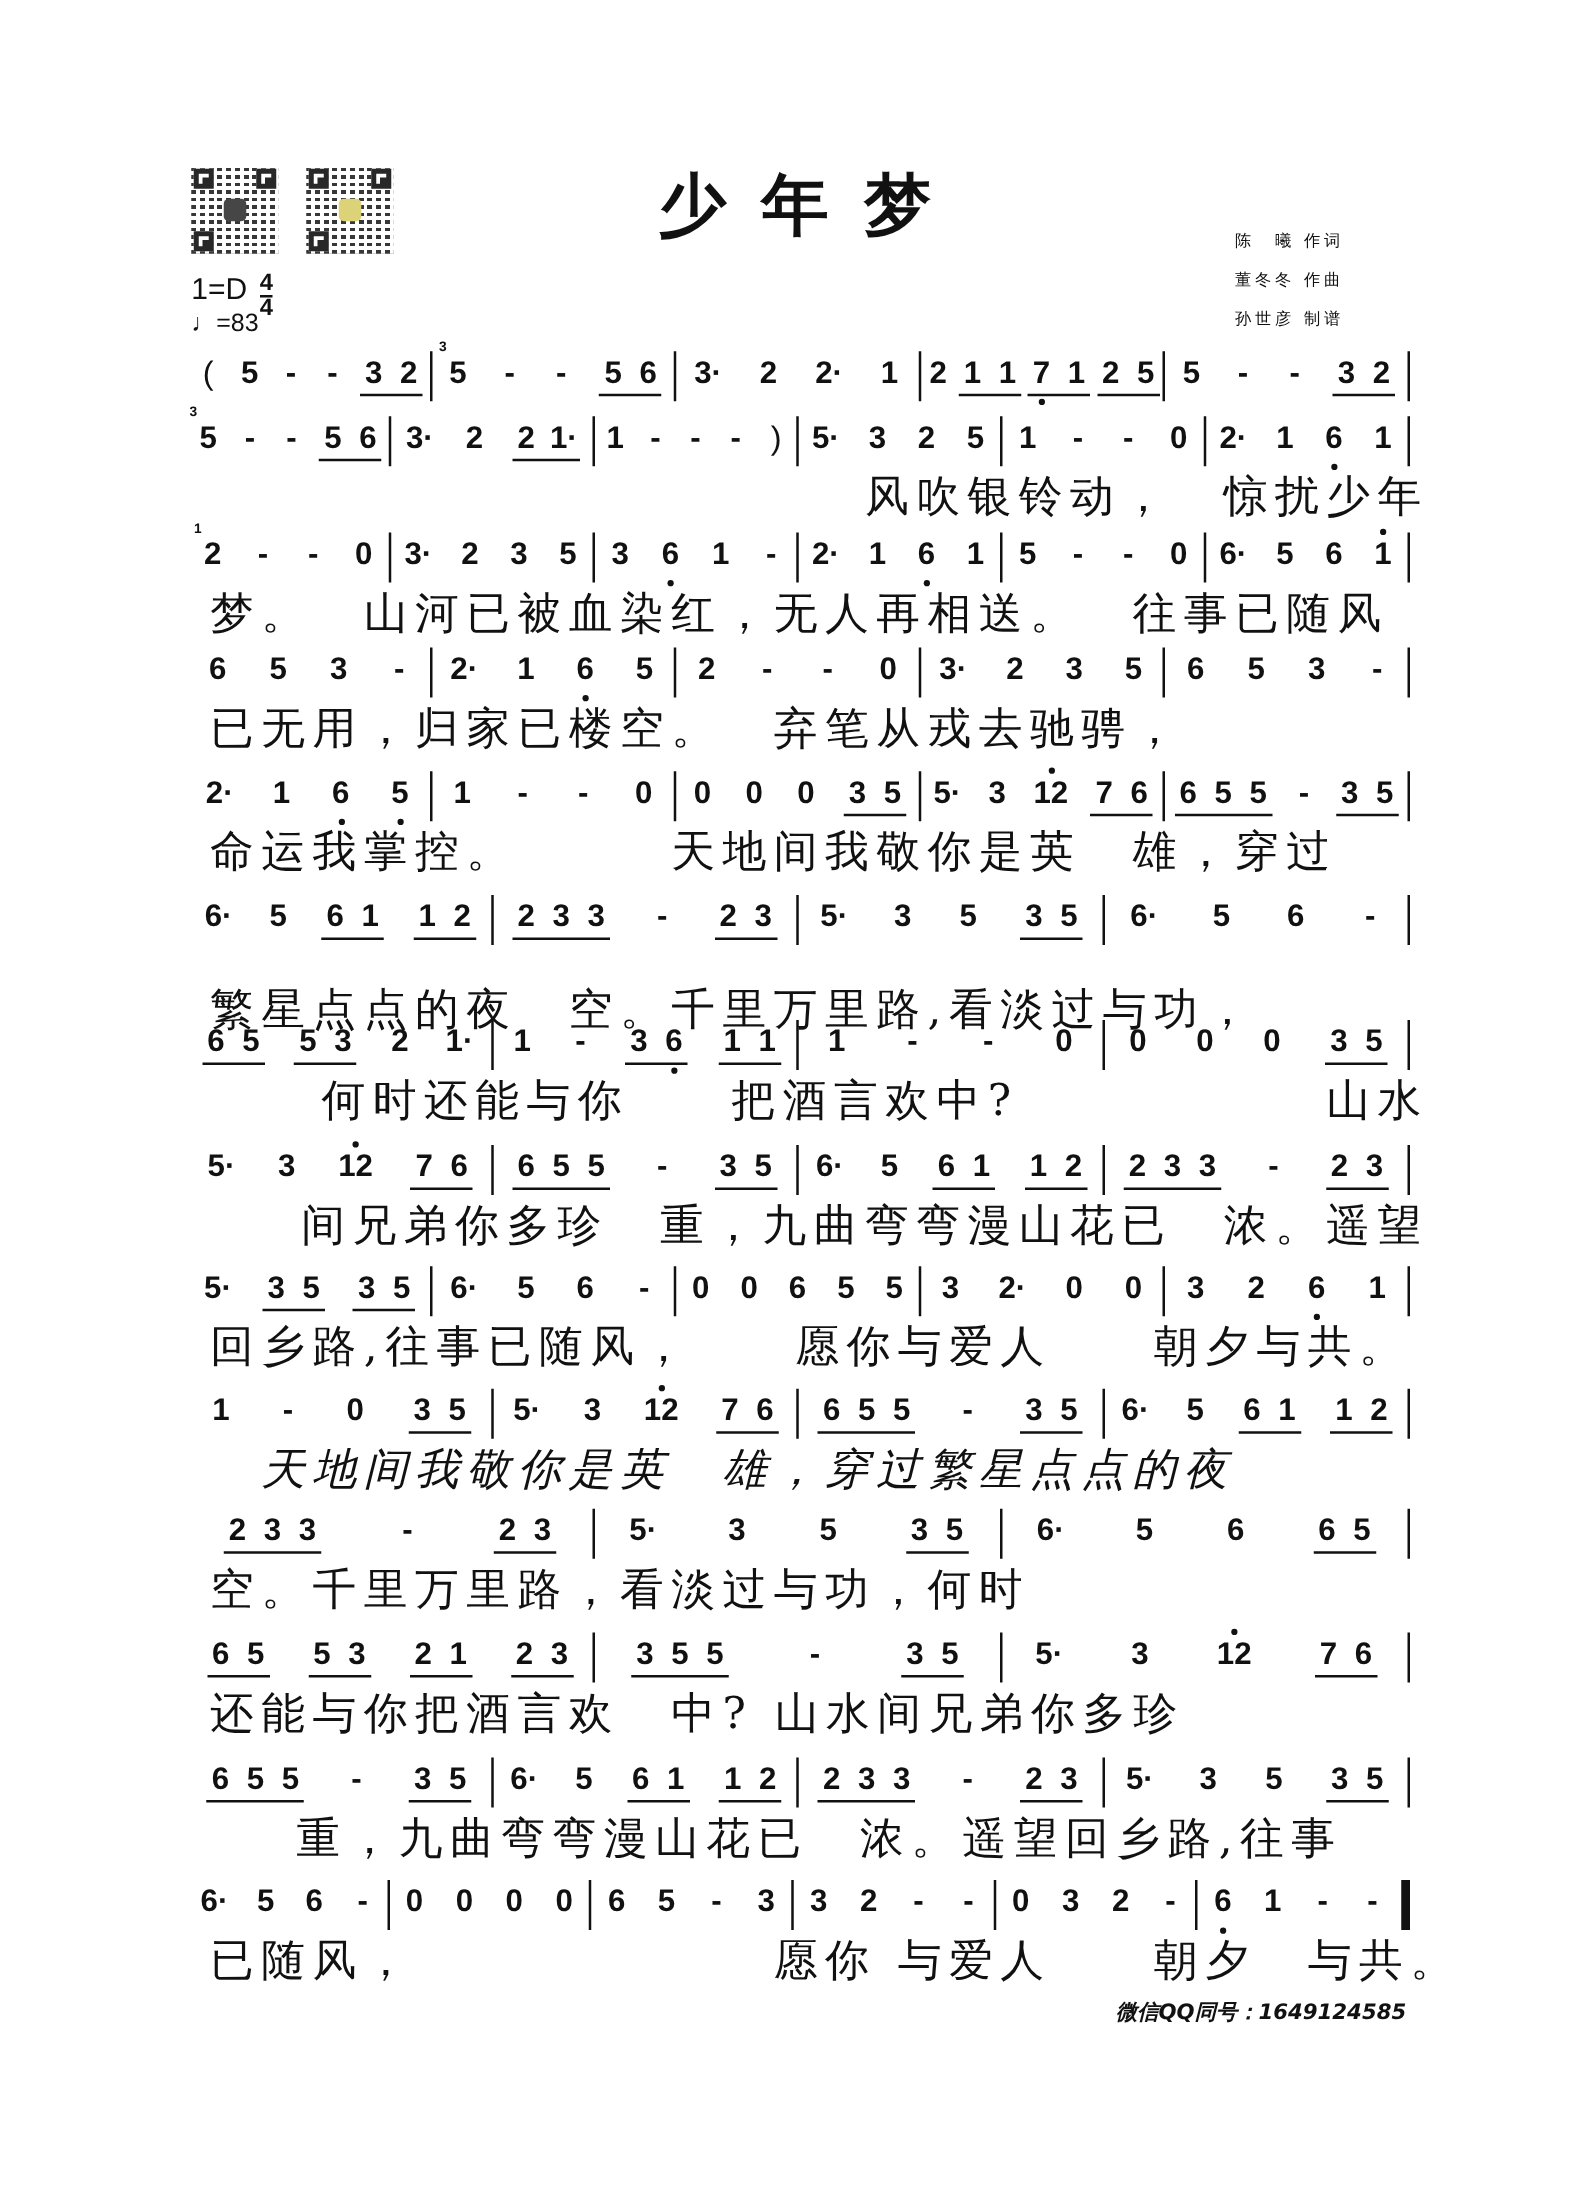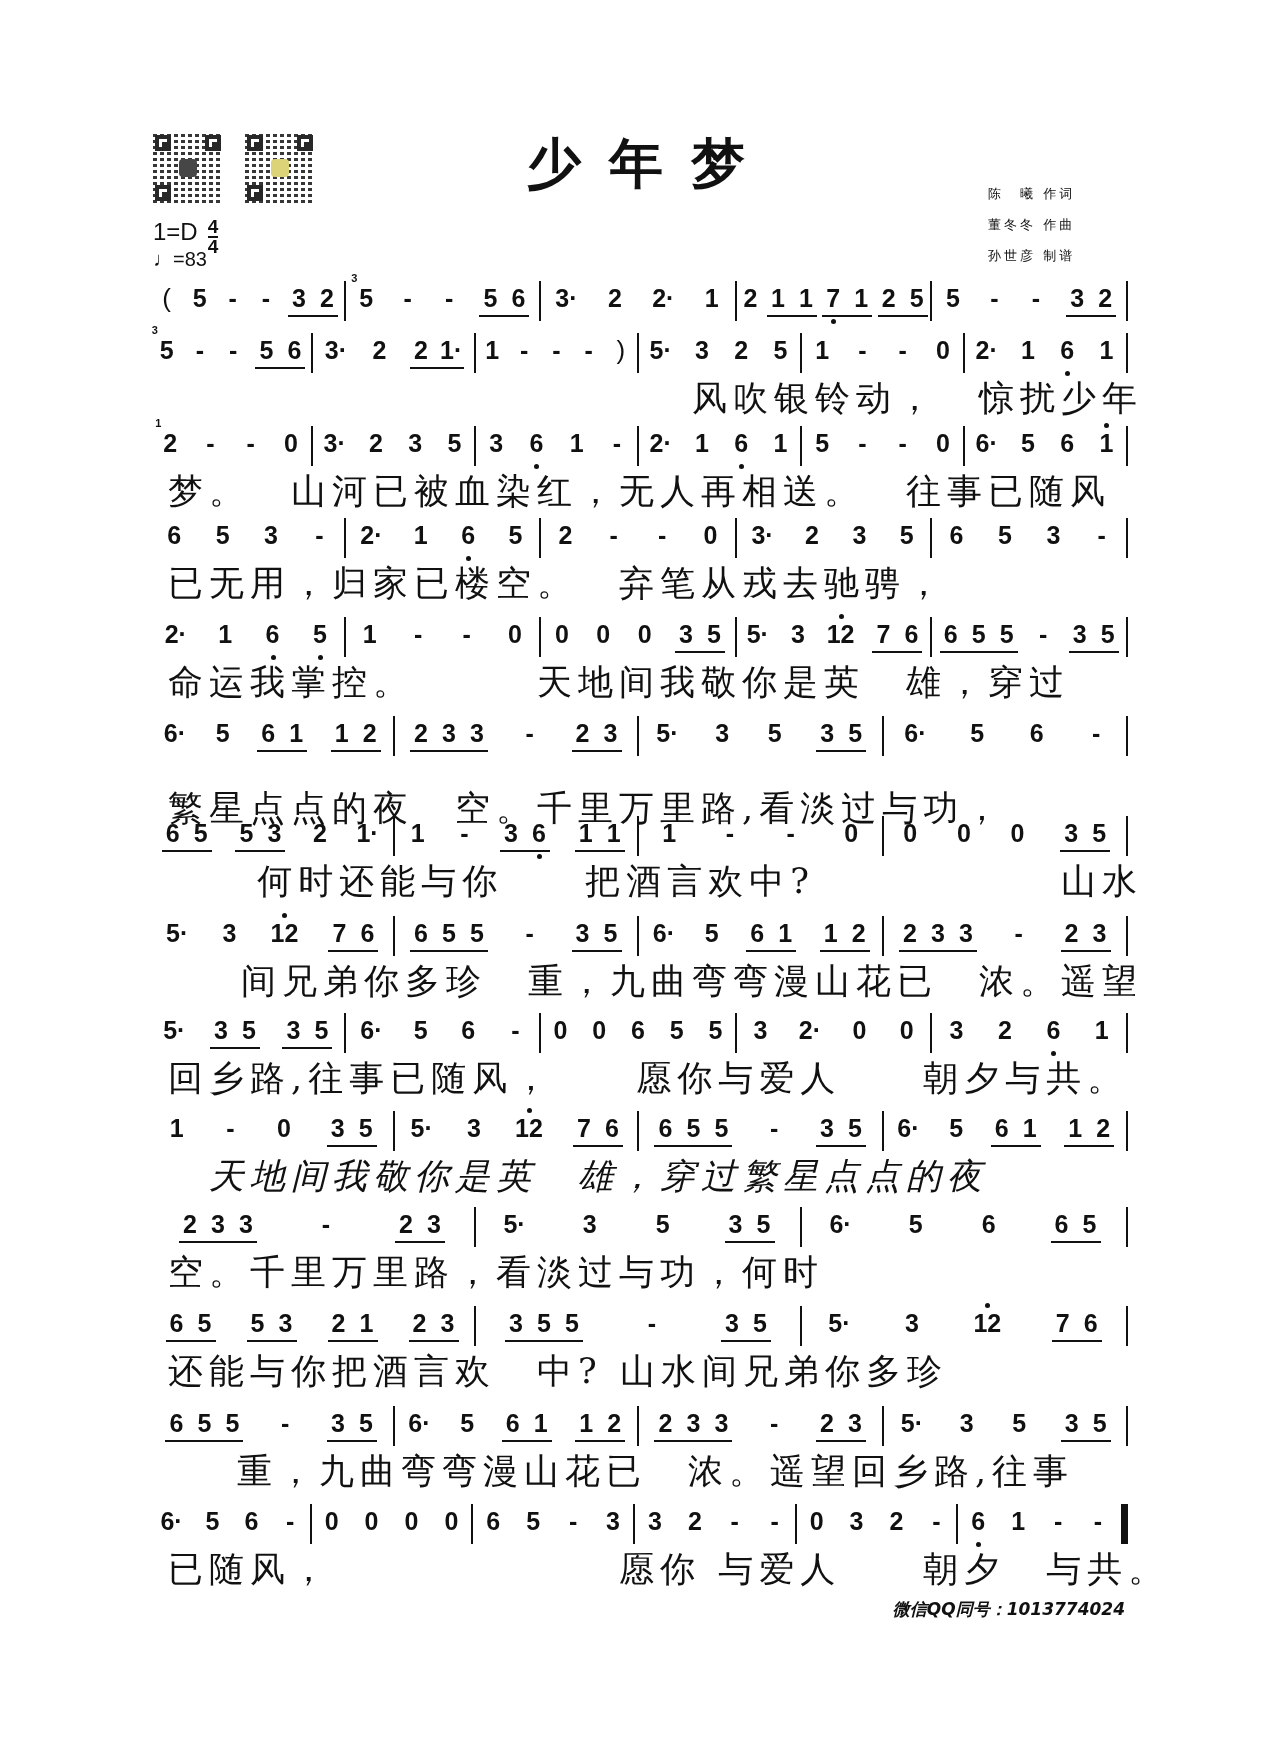--- a/index.html
+++ b/index.html
@@ -746,13 +746,13 @@
           <span class="n"><span>1</span></span>
           <span class="n"><span>-</span></span>
           <span class="n"><span>-</span></span>
         </div>
         <span class="bar final"></span>
       </div>
     </div>
     <div class="lyr" style="top: 1549px;">已随风，　　　　　　　愿你 与爱人　　朝夕　与共。</div>
   </div>
 
-<div class="footer">微信QQ同号：1013774024</div>
+<div class="footer">微信QQ同号：1649124585</div>
 
 </body></html>

